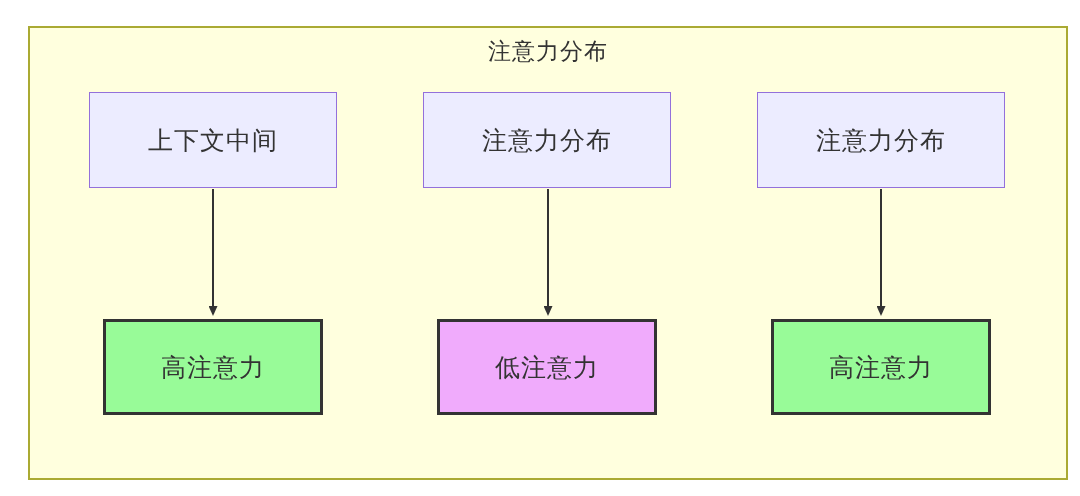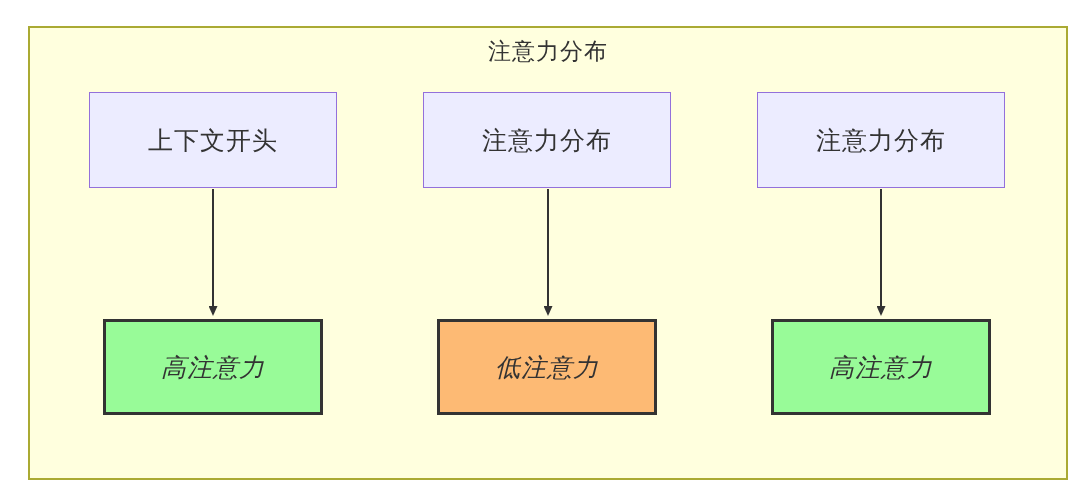--- a/index.html
+++ b/index.html
@@ -51,24 +51,23 @@
     border: 1px solid #9370db;
     width: 248px;
     height: 96px;
     top: 92px;
   }
   .node-attn {
     width: 220px;
     height: 96px;
     top: 319px;
     border: 3px solid #333333;
-    font-style: italic;
   }
   .node-high { background: #98fb98; }
-  .node-low  { background: #fdba74; }
+  .node-low  { background: #f0abfc; }
 
   #ctx-start  { left: 89px;  }
   #ctx-middle { left: 423px; }
   #ctx-end    { left: 757px; }
   #attn-1 { left: 103px; }
   #attn-2 { left: 437px; }
   #attn-3 { left: 771px; }
 
   .edges {
     position: absolute;
@@ -93,21 +92,21 @@
       <marker id="arrowhead" markerWidth="10" markerHeight="9" refX="8" refY="4.5" orient="auto" markerUnits="userSpaceOnUse">
         <path d="M0,0 L10,4.5 L0,9 Z" fill="#333333"></path>
       </marker>
     </defs>
     <line x1="213" y1="189" x2="213" y2="314" stroke="#333333" stroke-width="2" marker-end="url(#arrowhead)"></line>
     <line x1="548" y1="189" x2="548" y2="314" stroke="#333333" stroke-width="2" marker-end="url(#arrowhead)"></line>
     <line x1="881" y1="189" x2="881" y2="314" stroke="#333333" stroke-width="2" marker-end="url(#arrowhead)"></line>
   </svg>
 
   <div id="ctx-start" class="node node-context">
-    <span>上下文开头</span>
+    <span>上下文中间</span>
   </div>
 
   <div id="ctx-middle" class="node node-context">
     <span>注意力分布</span>
   </div>
 
   <div id="ctx-end" class="node node-context">
     <span>注意力分布</span>
   </div>
 

